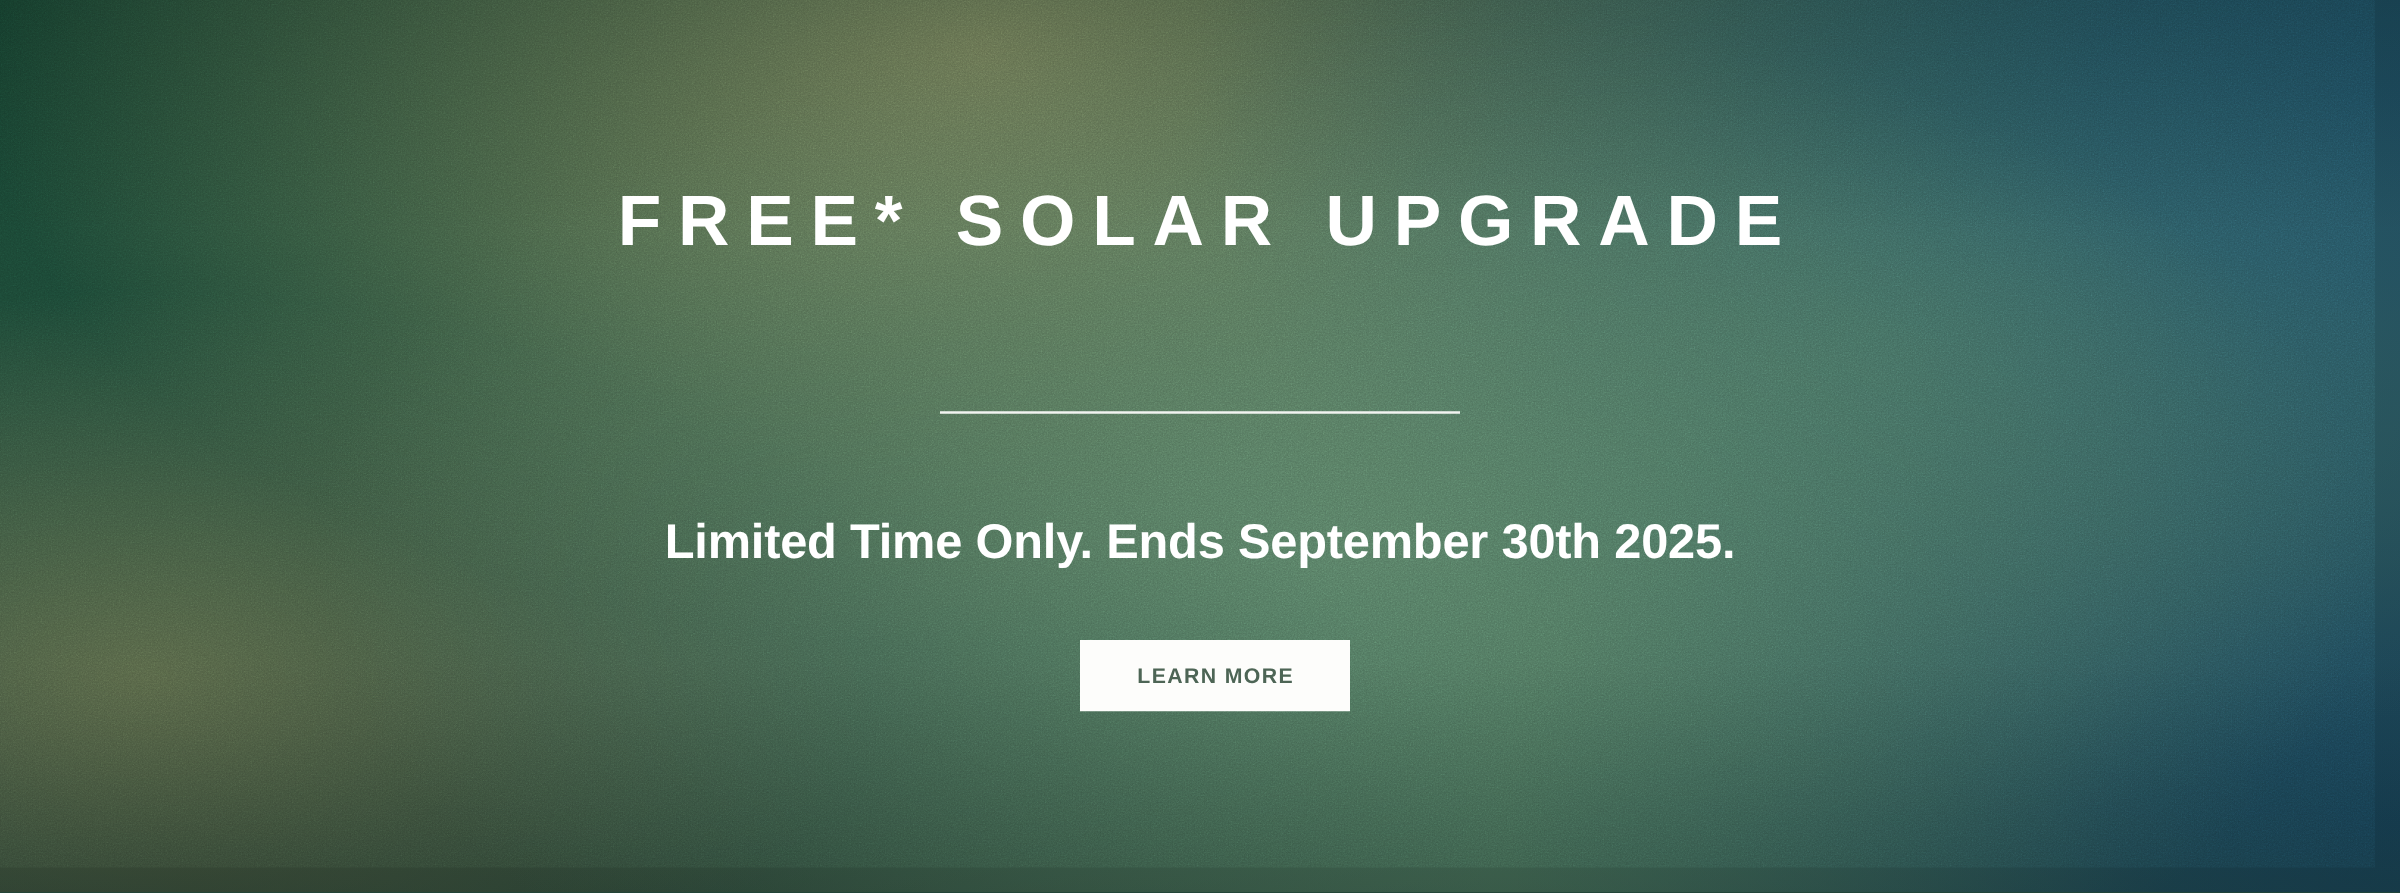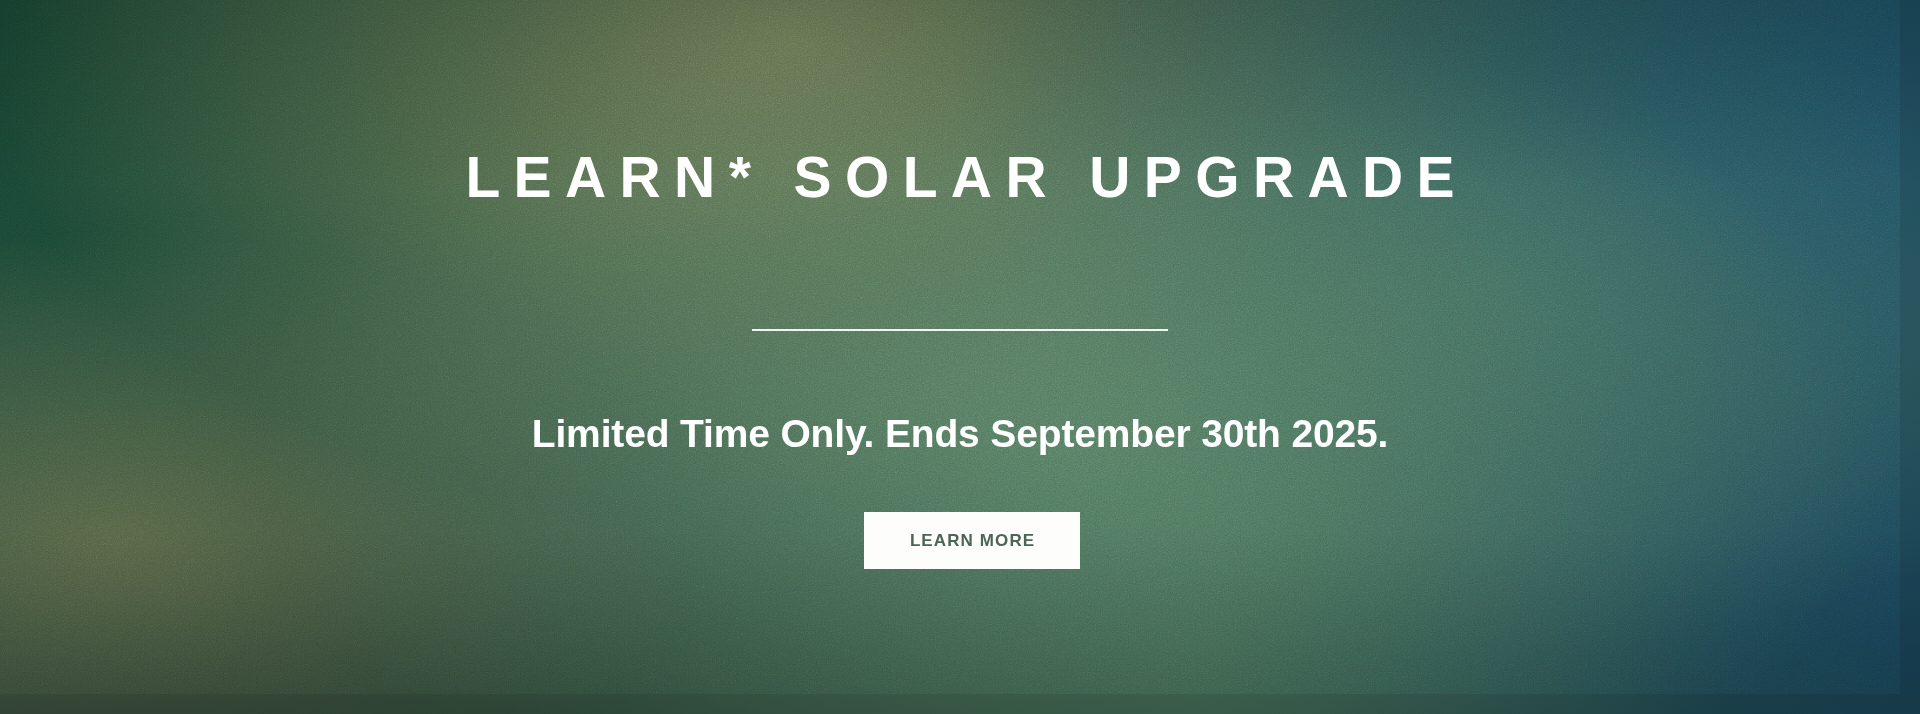--- a/index.html
+++ b/index.html
@@ -142,21 +142,21 @@
   <svg class="bg-noise" xmlns="http://www.w3.org/2000/svg" width="100%" height="100%" preserveAspectRatio="none">
     <filter id="grain">
       <feTurbulence type="fractalNoise" baseFrequency="0.85" numOctaves="4" stitchTiles="stitch"></feTurbulence>
       <feColorMatrix type="saturate" values="0"></feColorMatrix>
     </filter>
     <rect width="100%" height="100%" filter="url(#grain)"></rect>
   </svg>
 
   <div class="content">
 
-    <h1 class="headline">LEARN* SOLAR UPGRADE</h1>
+    <h1 class="headline">FREE* SOLAR UPGRADE</h1>
 
     <div class="divider"></div>
 
     <p class="subheadline">Limited Time Only. Ends September 30th 2025.</p>
 
     <div class="cta-wrap">
       <button class="cta-button">LEARN MORE</button>
     </div>
 
   </div>

